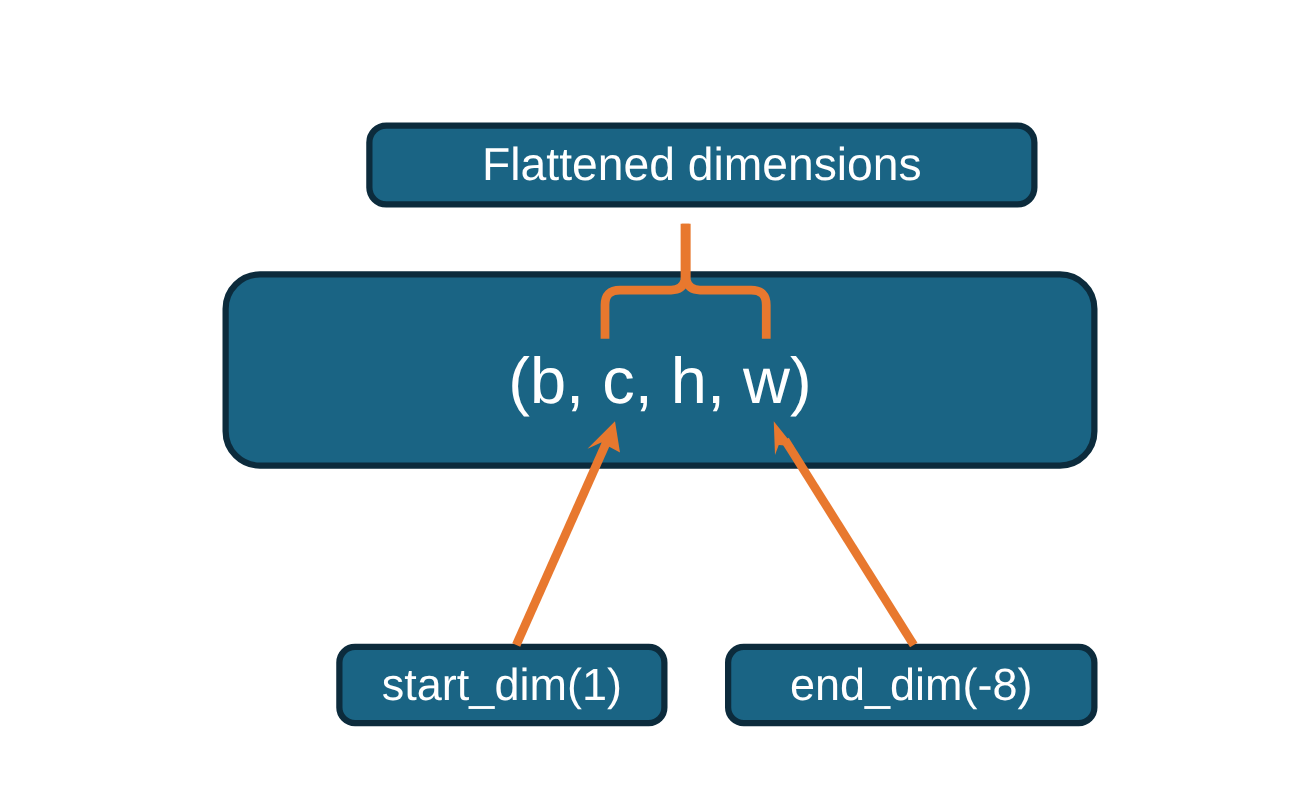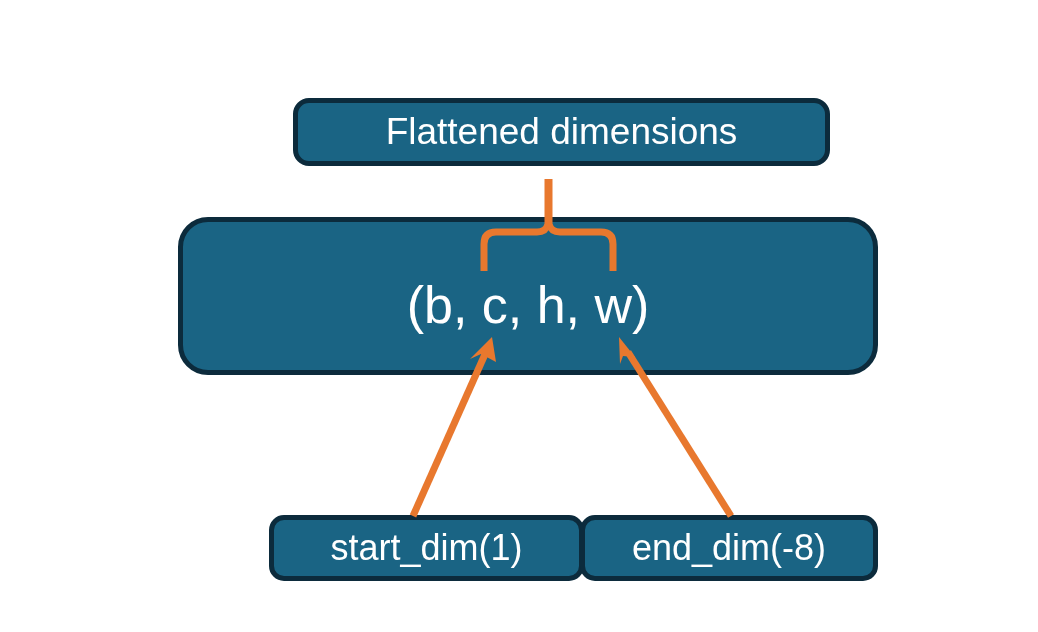--- a/index.html
+++ b/index.html
@@ -51,21 +51,21 @@
     align-items: flex-end;
     padding-bottom: 28px;
   }
   #node-shape .shape-text {
     display: block;
     transform: translateY(-8px);
   }
   #node-start-dim {
     left: 269px;
     top: 515px;
-    width: 315px;
+    width: 265px;
     height: 66px;
     border-radius: 15px;
     font-size: 36px;
     text-align: right;
   }
   #node-end-dim {
     left: 580px;
     top: 515px;
     width: 298px;
     height: 66px;

